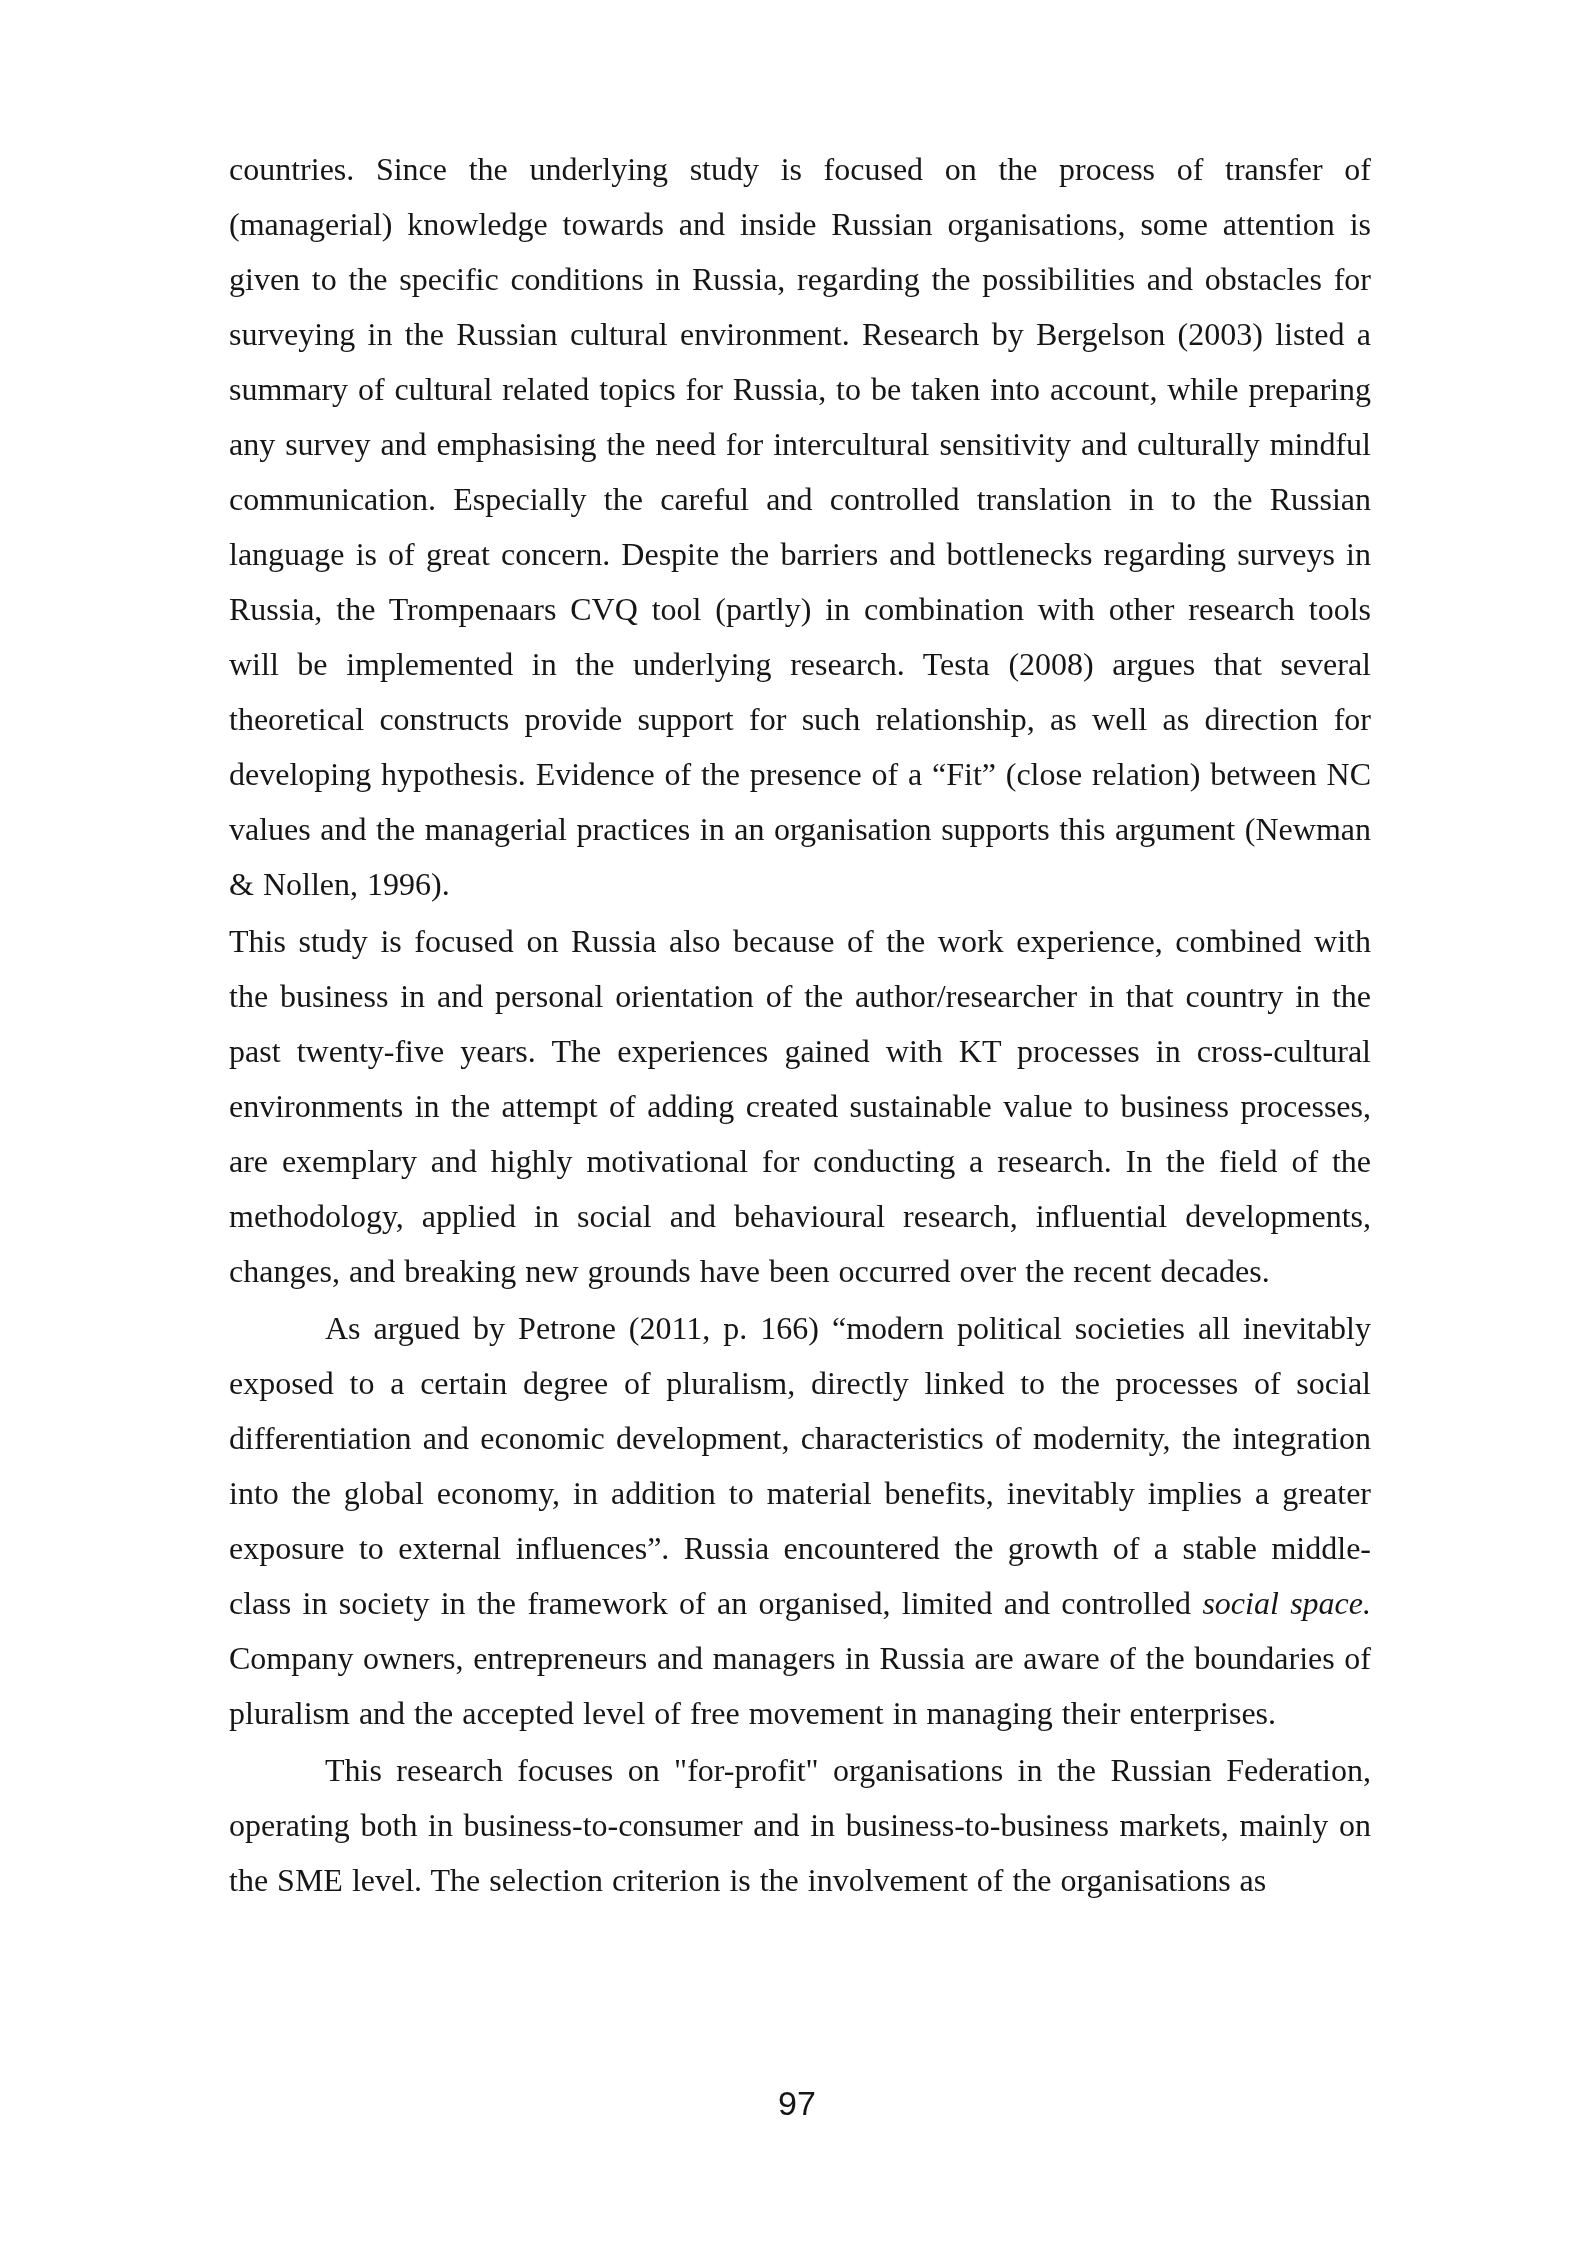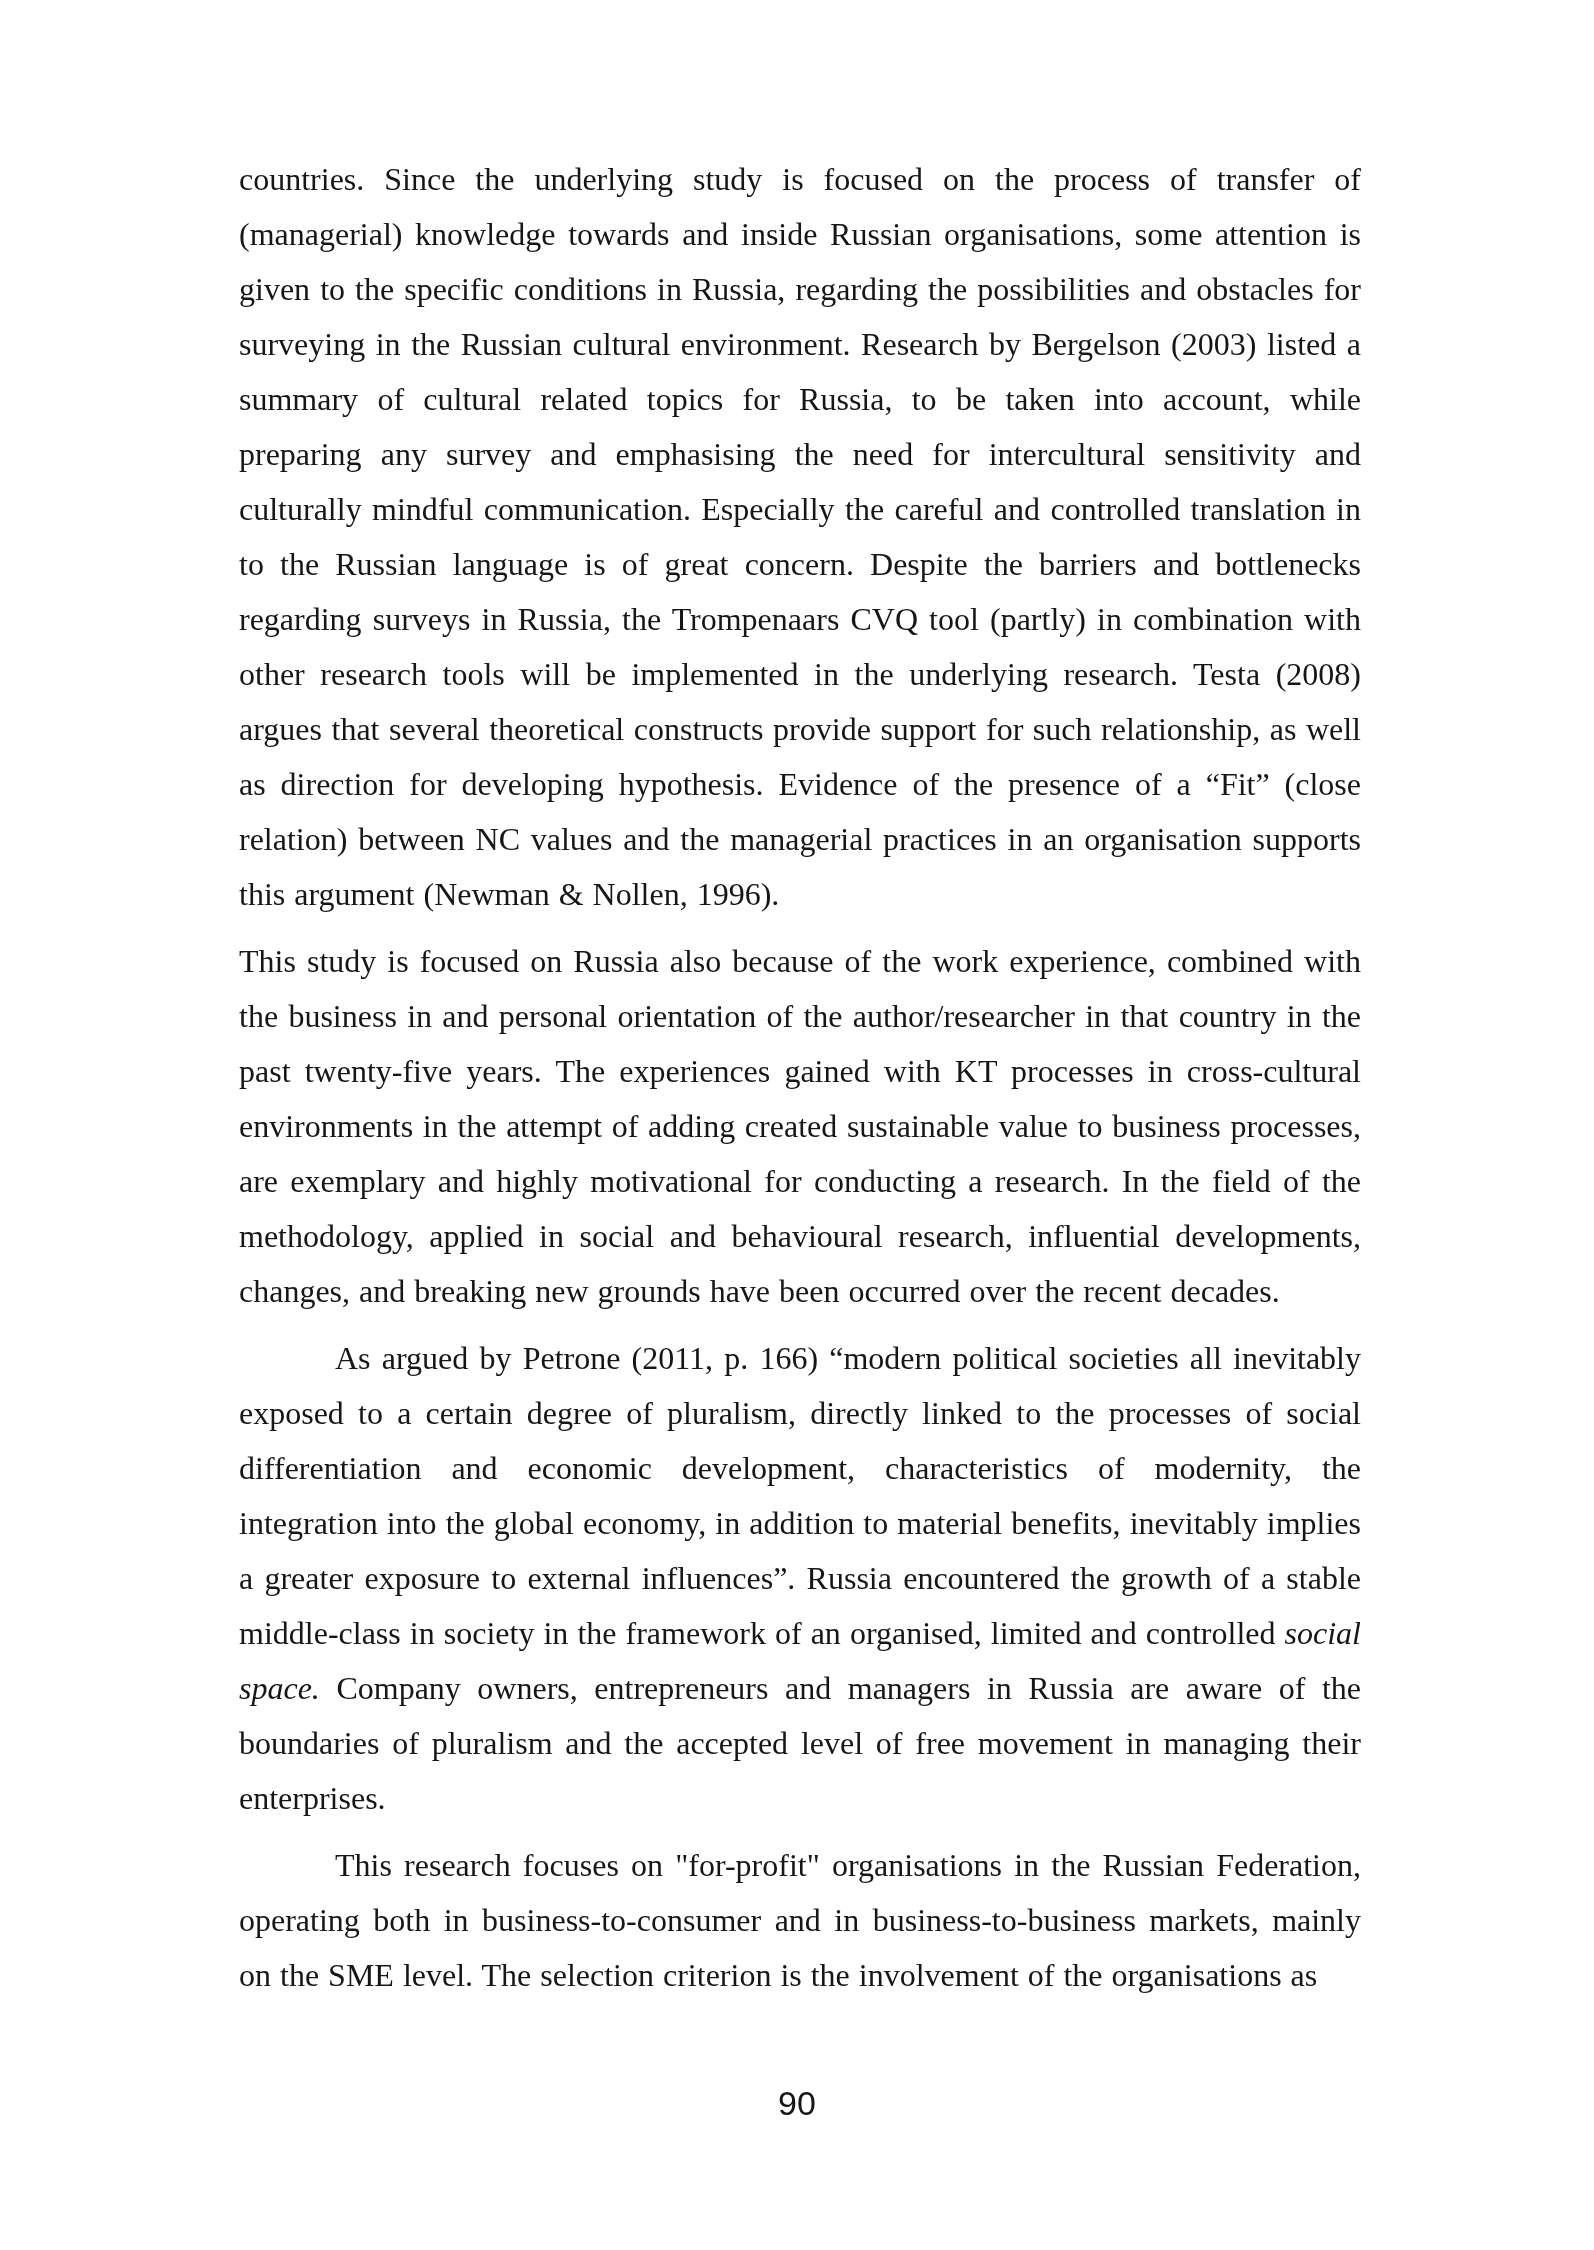--- a/index.html
+++ b/index.html
@@ -28,21 +28,21 @@
   .text-block {
     position: absolute;
     left: 227px;
     top: 140px;
     width: 1146px;
   }
   .para {
     font-size: 32px;
     line-height: 55px;
     text-align: justify;
-    margin: 12px;
+    margin: 2px;
     padding: 0;
     word-spacing: 1px;
   }
   .para.indent {
     text-indent: 96px;
   }
   .section-heading {
     font-size: 33px;
     line-height: 55px;
     font-weight: bold;
@@ -74,15 +74,15 @@
 
 
     <p class="para">This study is focused on Russia also because of the work experience, combined with the business in and personal orientation of the author/researcher in that country in the past twenty-five years. The experiences gained with KT processes in cross-cultural environments in the attempt of adding created sustainable value to business processes, are exemplary and highly motivational for conducting a research. In the field of the methodology, applied in social and behavioural research, influential developments, changes, and breaking new grounds have been occurred over the recent decades.</p>
 
     <p class="para indent"><span>As argued by Petrone (2011, p. 166) “modern political societies all inevitably exposed to a certain degree of pluralism, directly linked to the processes of social differentiation and economic development, characteristics of modernity, the integration into the global economy, in addition to material benefits, inevitably implies a greater exposure to external influences”. Russia encountered the growth of a stable middle-class in society in the framework of an organised, limited and controlled </span><em>social space.</em><span> Company owners, entrepreneurs and managers in Russia are aware of the boundaries of pluralism and the accepted level of free movement in managing their enterprises.</span></p>
 
     <p class="para indent">This research focuses on "for-profit" organisations in the Russian Federation, operating both in business-to-consumer and in business-to-business markets, mainly on the SME level. The selection criterion is the involvement of the organisations as</p>
 
   </div>
 
-  <div class="page-number">90</div>
+  <div class="page-number">97</div>
 
 </div>
 
 </body></html>

